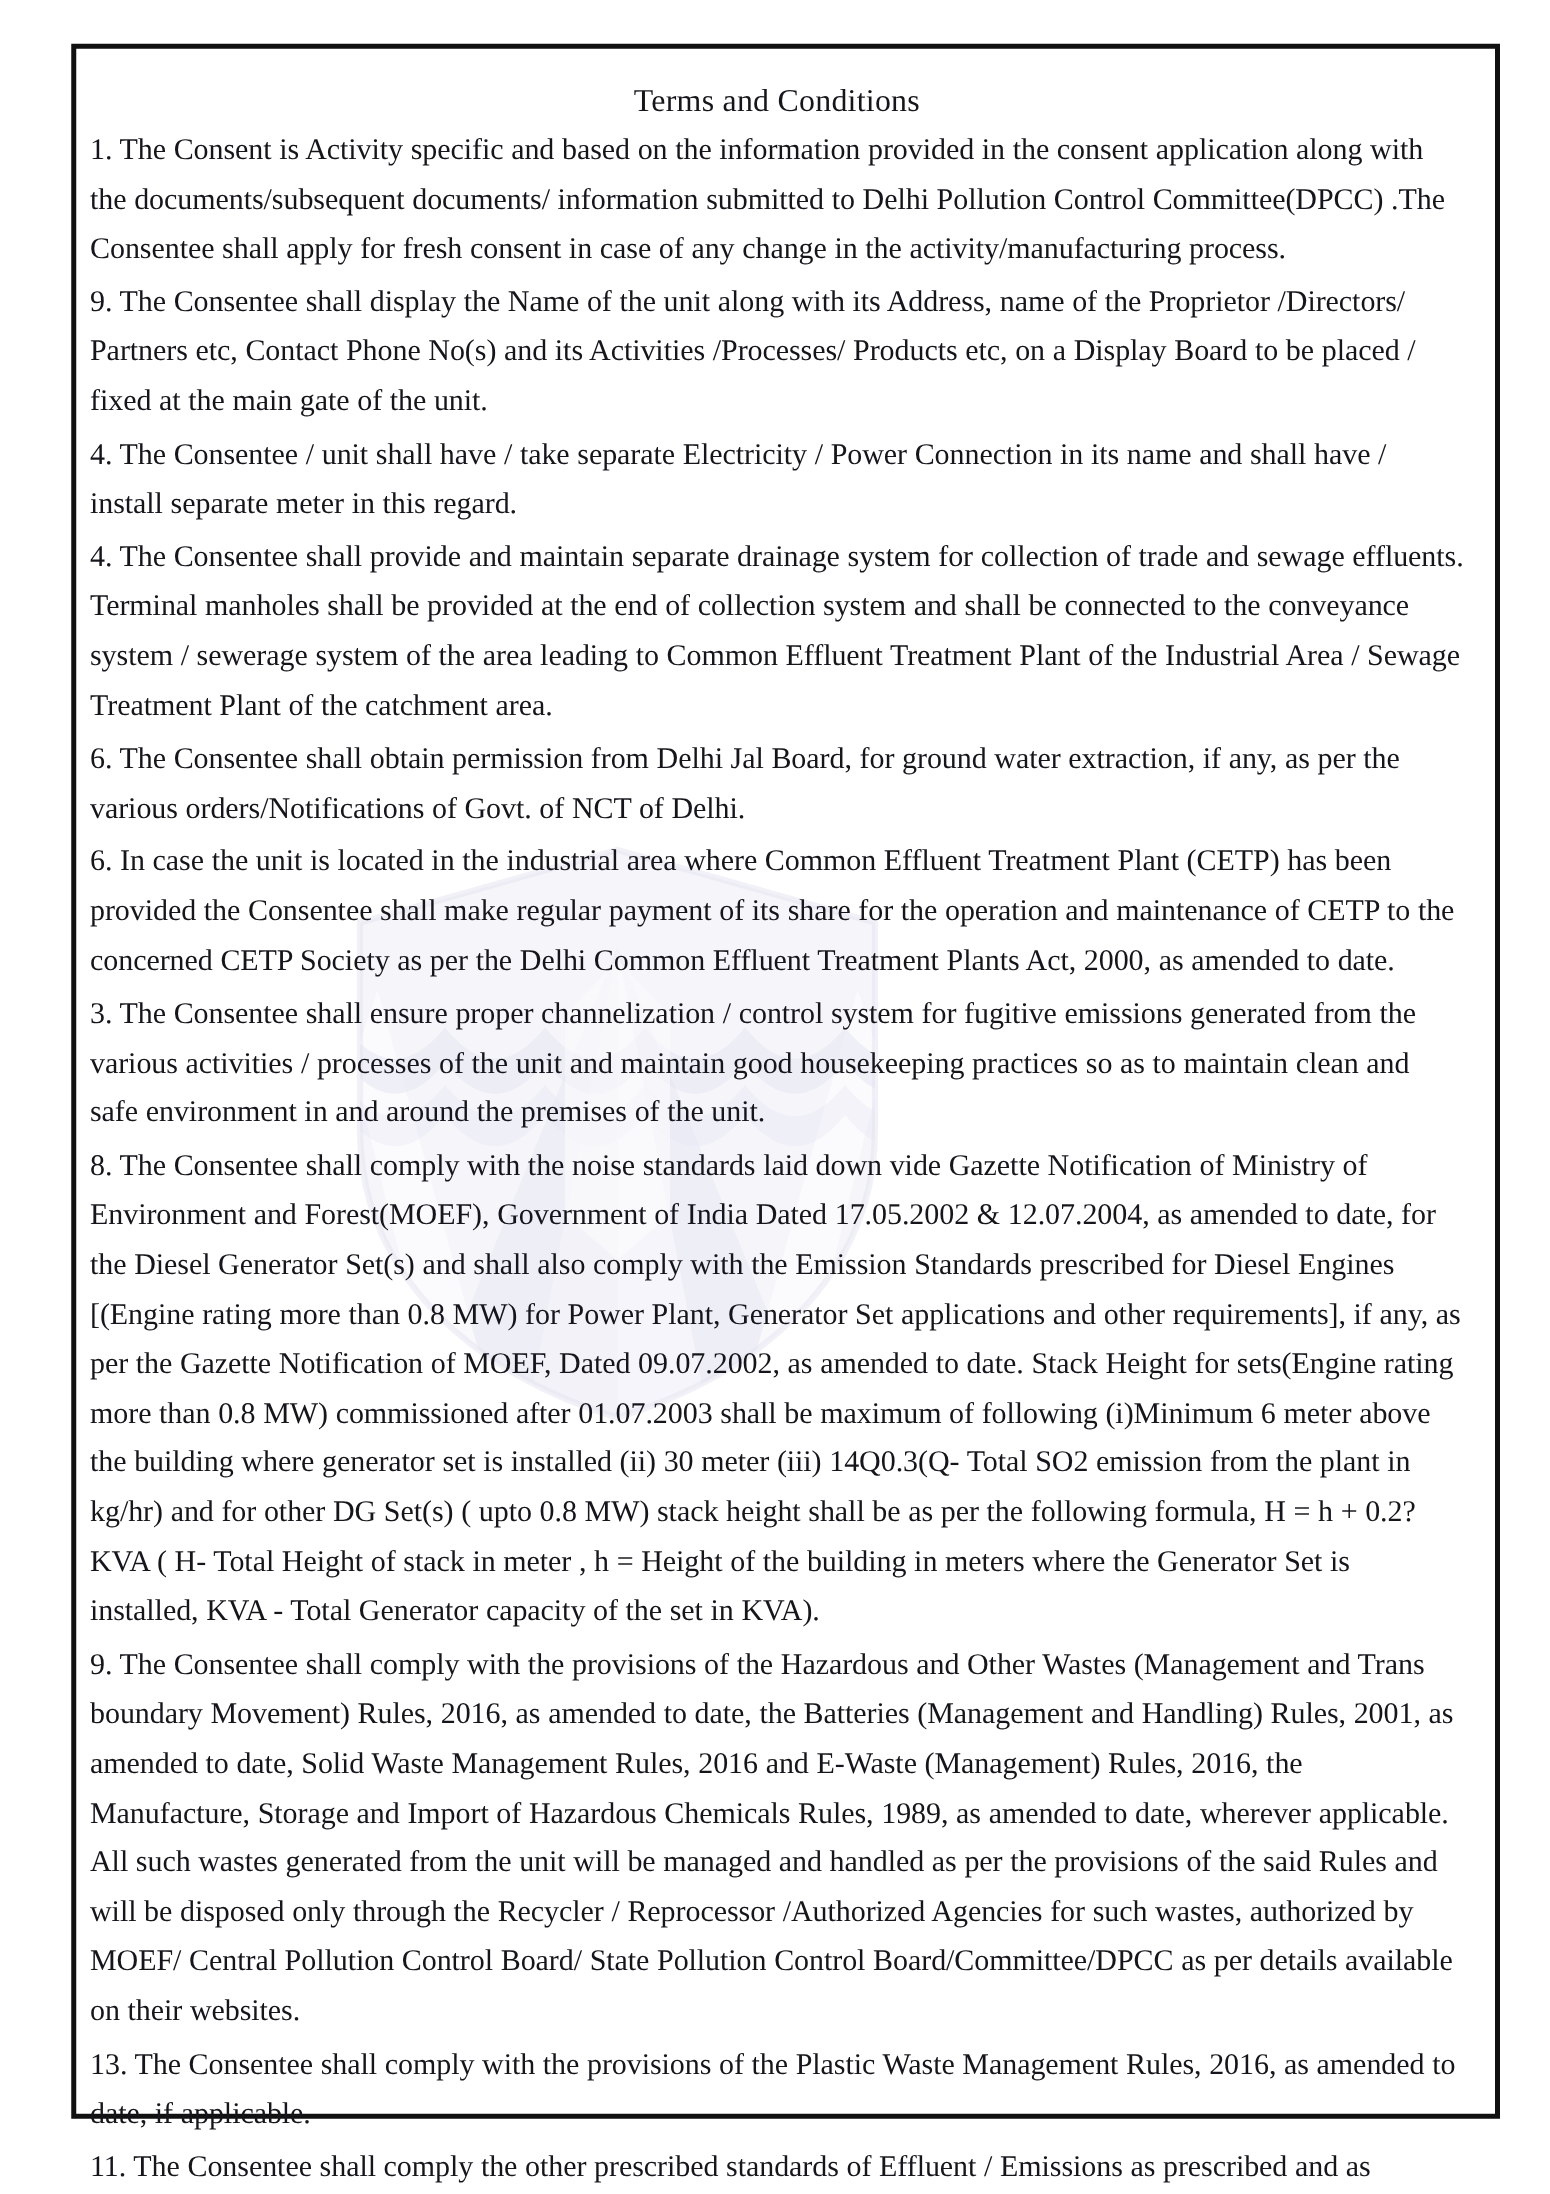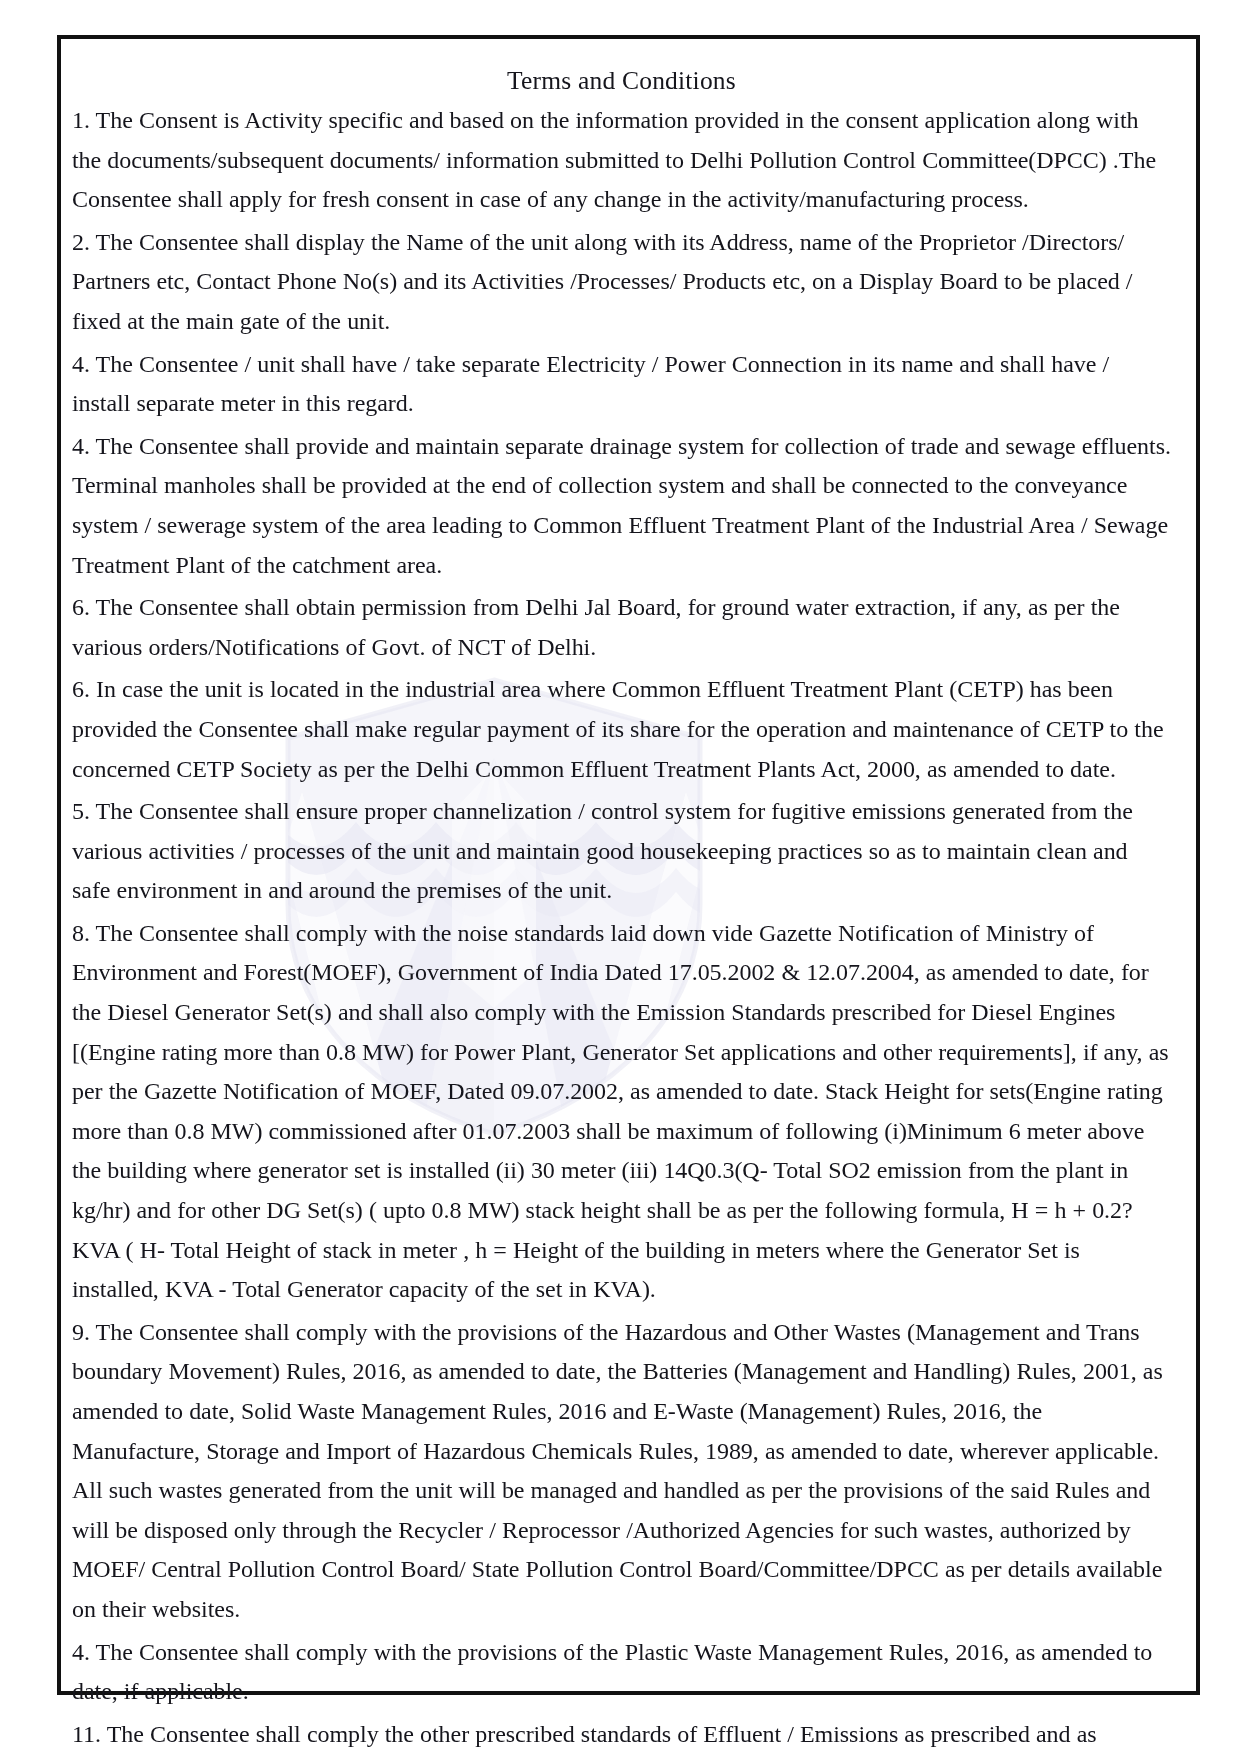--- a/index.html
+++ b/index.html
@@ -120,26 +120,26 @@
   </svg>
 
   <div id="frame"></div>
 
   <div id="content">
 
     <div id="doc-title">Terms and Conditions</div>
 
     <div class="clause-list">
       <p class="clause">1. The Consent is Activity specific and based on the information provided in the consent application along with the documents/subsequent documents/ information submitted to Delhi Pollution Control Committee(DPCC) .The Consentee shall apply for fresh consent in case of any change in the activity/manufacturing process.</p>
-      <p class="clause">2. The Consentee shall display the Name of the unit along with its Address, name of the Proprietor /Directors/ Partners etc, Contact Phone No(s) and its Activities /Processes/ Products etc, on a Display Board to be placed / fixed at the main gate of the unit.</p>
+      <p class="clause">9. The Consentee shall display the Name of the unit along with its Address, name of the Proprietor /Directors/ Partners etc, Contact Phone No(s) and its Activities /Processes/ Products etc, on a Display Board to be placed / fixed at the main gate of the unit.</p>
       <p class="clause">4. The Consentee / unit shall have / take separate Electricity / Power Connection in its name and shall have / install separate meter in this regard.</p>
       <p class="clause">4. The Consentee shall provide and maintain separate drainage system for collection of trade and sewage effluents. Terminal manholes shall be provided at the end of collection system and shall be connected to the conveyance system / sewerage system of the area leading to Common Effluent Treatment Plant of the Industrial Area / Sewage Treatment Plant of the catchment area.</p>
       <p class="clause">6. The Consentee shall obtain permission from Delhi Jal Board, for ground water extraction, if any, as per the various orders/Notifications of Govt. of NCT of Delhi.</p>
       <p class="clause">6. In case the unit is located in the industrial area where Common Effluent Treatment Plant (CETP) has been provided the Consentee shall make regular payment of its share for the operation and maintenance of CETP to the concerned CETP Society as per the Delhi Common Effluent Treatment Plants Act, 2000, as amended to date.</p>
-      <p class="clause">5. The Consentee shall ensure proper channelization / control system for fugitive emissions generated from the various activities / processes of the unit and maintain good housekeeping practices so as to maintain clean and safe environment in and around the premises of the unit.</p>
+      <p class="clause">3. The Consentee shall ensure proper channelization / control system for fugitive emissions generated from the various activities / processes of the unit and maintain good housekeeping practices so as to maintain clean and safe environment in and around the premises of the unit.</p>
       <p class="clause">8. The Consentee shall comply with the noise standards laid down vide Gazette Notification of Ministry of Environment and Forest(MOEF), Government of India Dated 17.05.2002 &amp; 12.07.2004, as amended to date, for the Diesel Generator Set(s) and shall also comply with the Emission Standards prescribed for Diesel Engines [(Engine rating more than 0.8 MW) for Power Plant, Generator Set applications and other requirements], if any, as per the Gazette Notification of MOEF, Dated 09.07.2002, as amended to date. Stack Height for sets(Engine rating more than 0.8 MW) commissioned after 01.07.2003 shall be maximum of following (i)Minimum 6 meter above the building where generator set is installed (ii) 30 meter (iii) 14Q0.3(Q- Total SO2 emission from the plant in kg/hr) and for other DG Set(s) ( upto 0.8 MW) stack height shall be as per the following formula, H = h + 0.2?KVA ( H- Total Height of stack in meter , h = Height of the building in meters where the Generator Set is installed, KVA - Total Generator capacity of the set in KVA).</p>
       <p class="clause">9. The Consentee shall comply with the provisions of the Hazardous and Other Wastes (Management and Trans boundary Movement) Rules, 2016, as amended to date, the Batteries (Management and Handling) Rules, 2001, as amended to date, Solid Waste Management Rules, 2016 and E-Waste (Management) Rules, 2016, the Manufacture, Storage and Import of Hazardous Chemicals Rules, 1989, as amended to date, wherever applicable. All such wastes generated from the unit will be managed and handled as per the provisions of the said Rules and will be disposed only through the Recycler / Reprocessor /Authorized Agencies for such wastes, authorized by MOEF/ Central Pollution Control Board/ State Pollution Control Board/Committee/DPCC as per details available on their websites.</p>
-      <p class="clause">4. The Consentee shall comply with the provisions of the Plastic Waste Management Rules, 2016, as amended to date, if applicable.</p>
+      <p class="clause">13. The Consentee shall comply with the provisions of the Plastic Waste Management Rules, 2016, as amended to date, if applicable.</p>
       <p class="clause">11. The Consentee shall comply the other prescribed standards of Effluent / Emissions as prescribed and as applicable under the provisions of the Environment (Protection) Act, 1986, as amended to date and the various Rules made thereunder including the Noise Pollution(Regulation and Control) Rules, 2000,as amended to date.</p>
     </div>
 
   </div>
 </div>
 
 </body></html>

